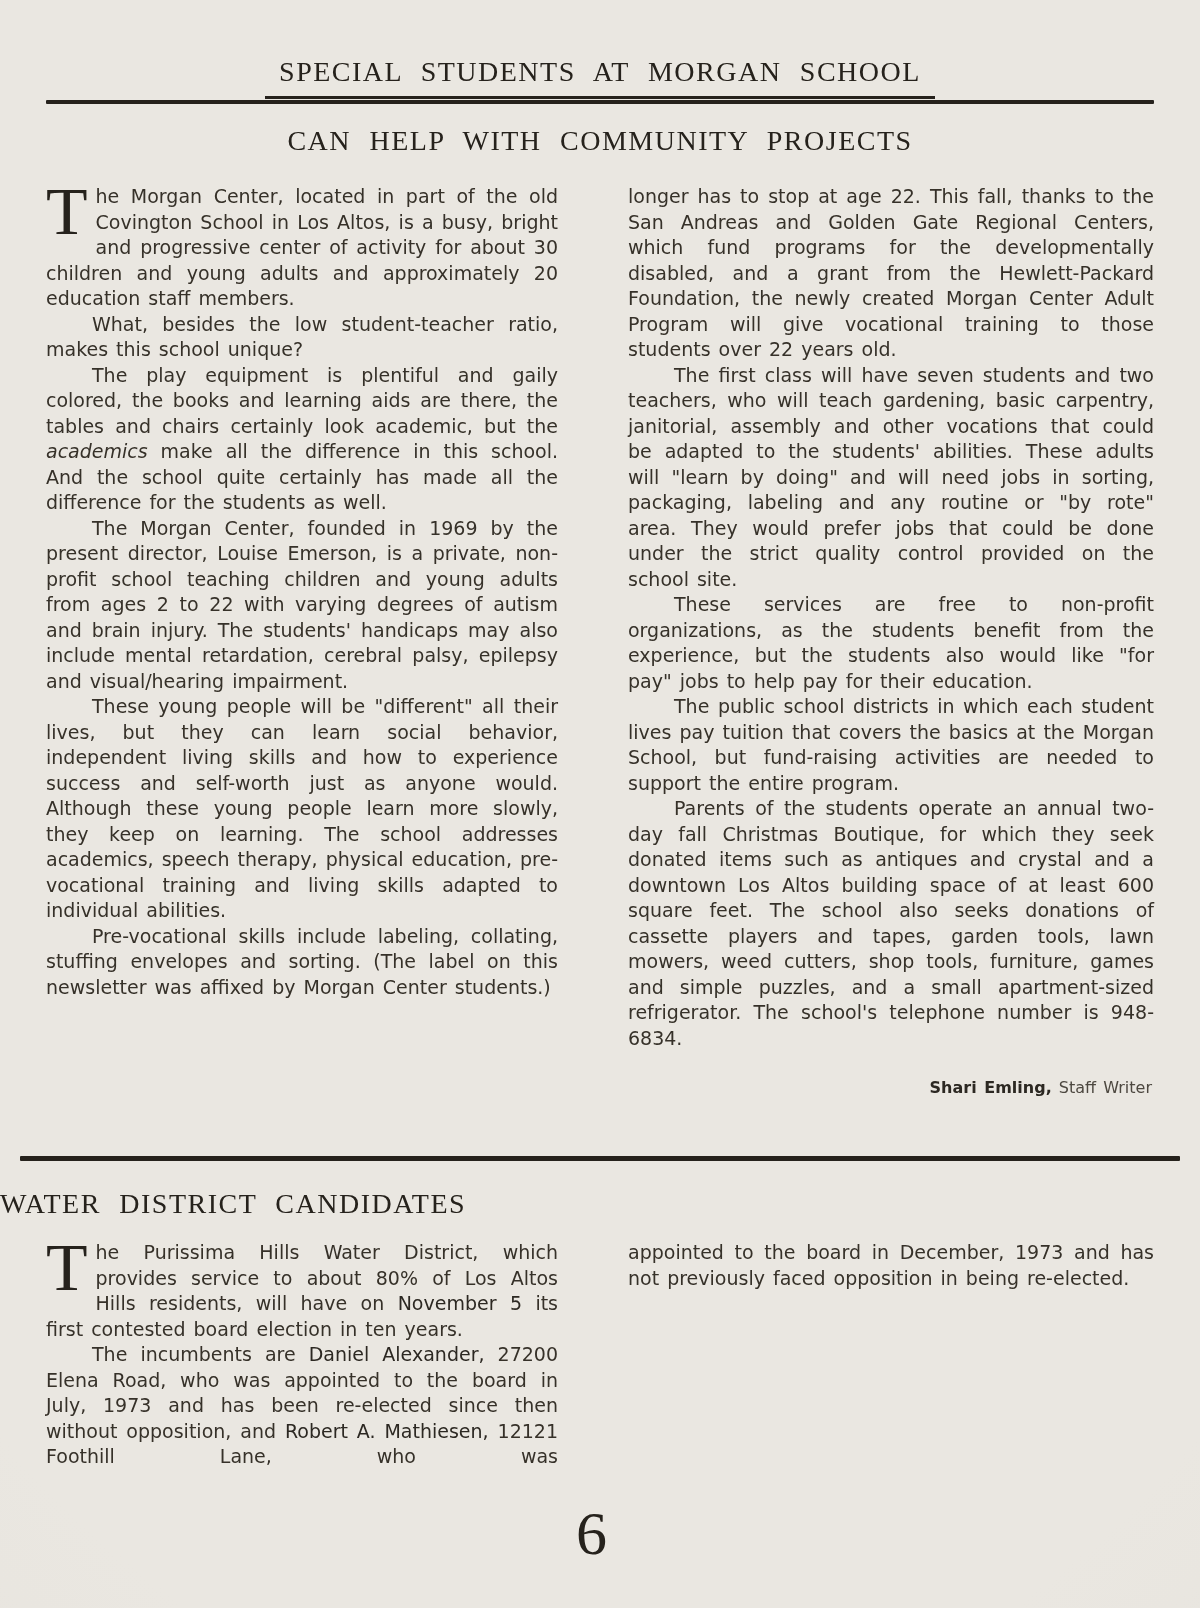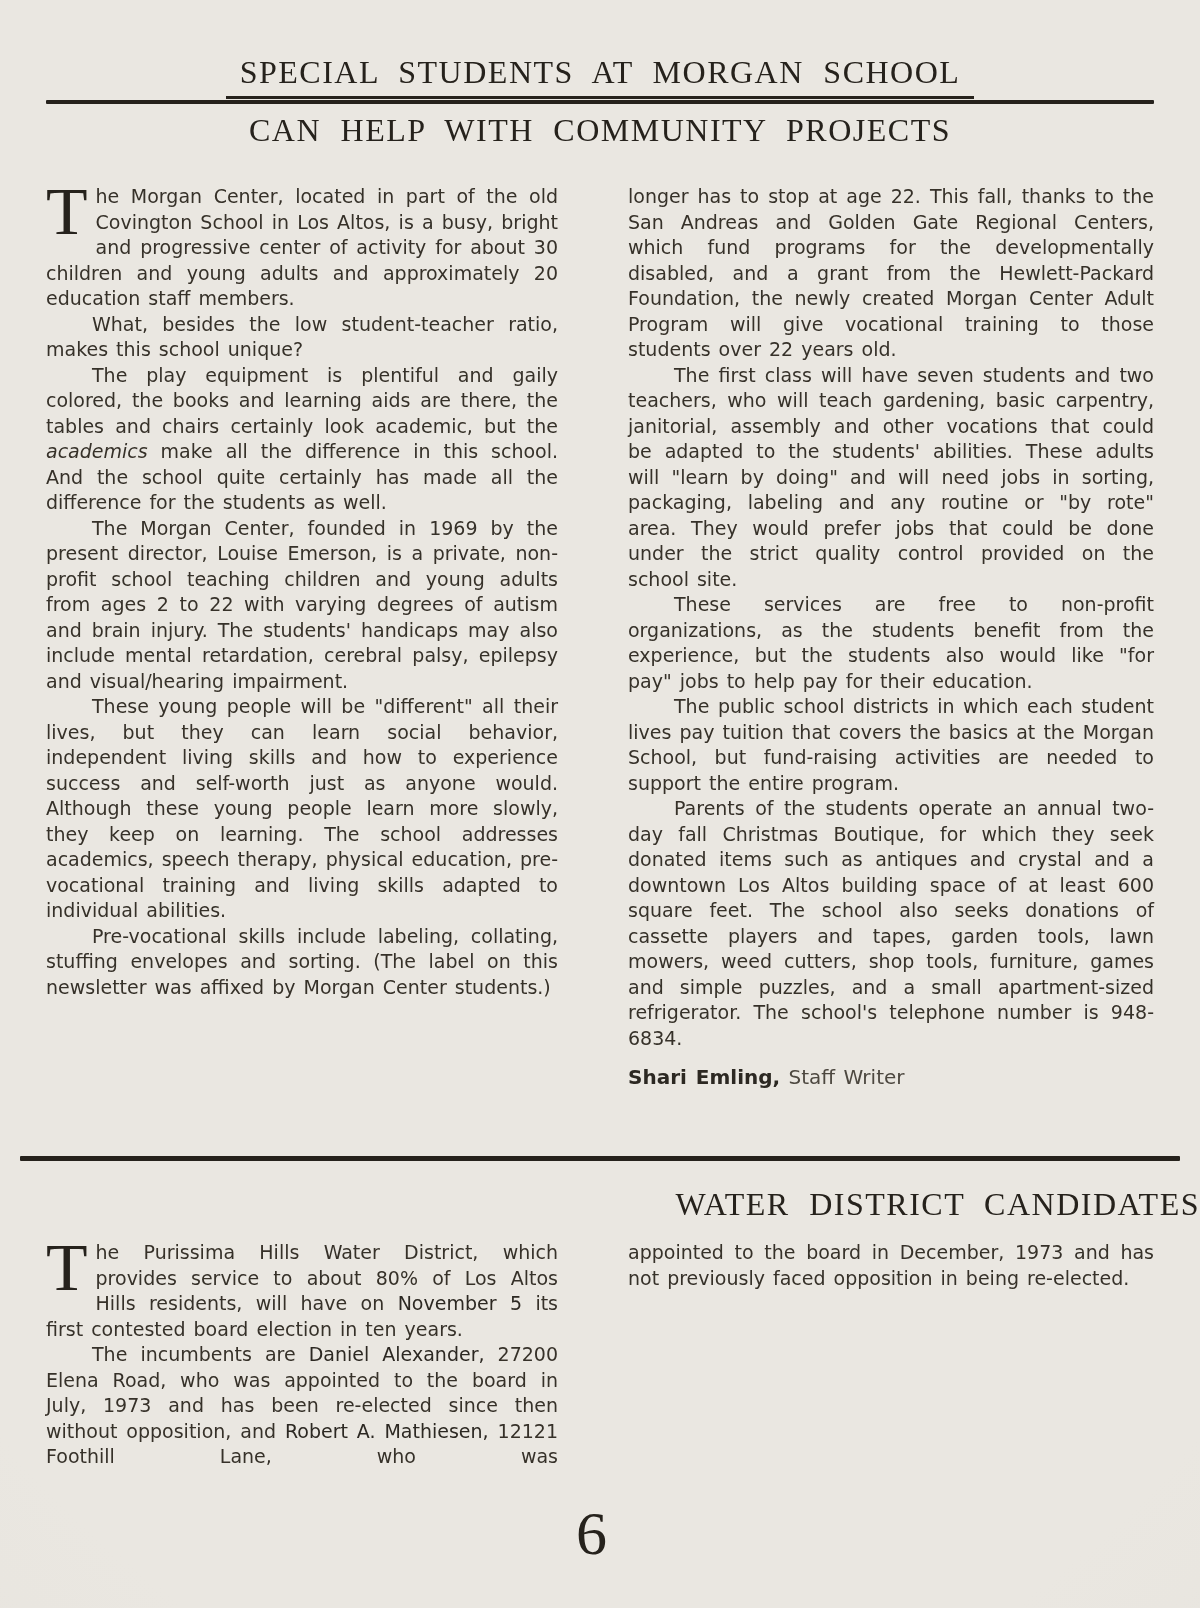--- a/index.html
+++ b/index.html
@@ -16,54 +16,54 @@
     margin:0 auto;
     overflow:hidden;
     background:radial-gradient(130% 120% at 50% 42%, #eae7e1 55%, #e2dfd8 100%);
     color:var(--ink);
     font-family:"DejaVu Sans","Liberation Sans",sans-serif;
   }
   
   .masthead{position:absolute;left:46px;right:46px;top:50px;text-align:center;}
   .headline{
     font-family:"Liberation Serif","DejaVu Serif",serif;
-    font-size:32px;line-height:44px;
+    font-size:28px;line-height:44px;
     letter-spacing:1.5px;word-spacing:10px;
     color:var(--ink-dark);
     white-space:nowrap;
   }
   .headline .u{display:inline-block;padding:0 14px 2px;border-bottom:3px solid var(--ink-dark);}
   .rule{background:var(--ink-dark);border-radius:1px;}
   .rule-top{height:4px;margin-top:1px;}
-  .t2{margin-top:4px;}
+  .t2{margin-top:15px;}
   
   .article{position:absolute;left:46px;width:1108px;}
   .a1{top:184px;}
   .a2{top:1240px;}
   .cols{display:grid;grid-template-columns:512px 526px;column-gap:70px;}
   .col{text-align:justify;font-size:19px;line-height:25.5px;word-spacing:2px;}
   .para{margin:0;}
   .para + .para{margin-top:0;}
   .ind{text-indent:46px;}
   .fill{text-align-last:justify;}
   .b{font-weight:normal;color:#2c2822;}
   .i{font-style:italic;}
   .dropcap{
     float:left;
     font-family:"Liberation Serif","DejaVu Serif",serif;
     font-size:68px;line-height:50px;
     padding:2px 8px 0 0;
     color:var(--ink-dark);
   }
-  .byline{margin-top:14px;font-size:20px;padding-right:2px;}
+  .byline{margin-top:24px;text-align:right;font-size:16px;padding-right:2px;}
   .by-name{font-weight:bold;color:#2c2822;}
   .by-role{color:var(--ink-soft);}
   
   .rule-mid{position:absolute;left:20px;right:20px;top:1156px;height:5px;}
-  .h2wrap{position:absolute;left:0;right:0;top:1182px;text-align:right;}
+  .h2wrap{position:absolute;left:0;right:0;top:1182px;text-align:left;}
   
   .page-num{
     position:absolute;left:576px;top:1502px;
     font-family:"Liberation Serif","DejaVu Serif",serif;
     font-size:62px;line-height:62px;
     color:var(--ink-dark);
   }
 </style>
 </head>
 <body>

